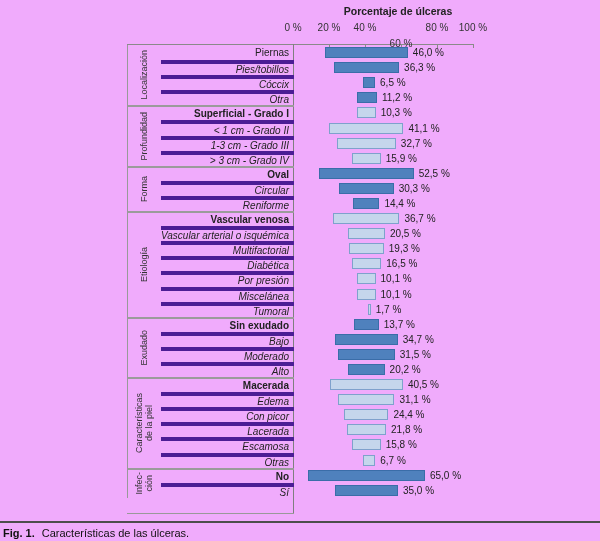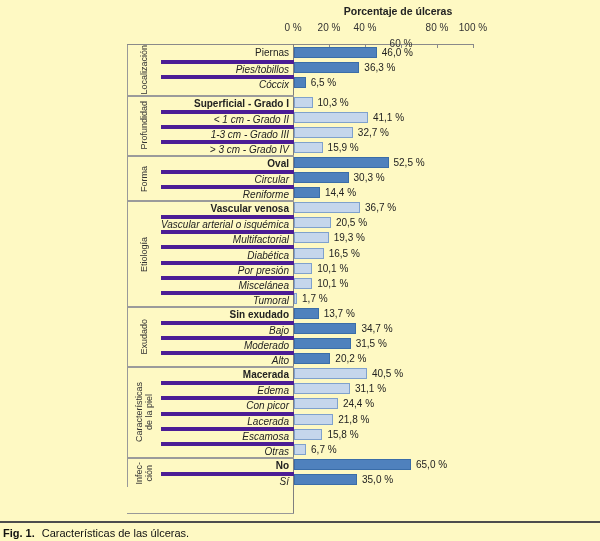--- a/index.html
+++ b/index.html
@@ -1,17 +1,17 @@
 <!DOCTYPE html>
 <html><head>
 <meta charset="utf-8">
 <style>
   html,body { margin:0; padding:0; background:#fff; }
   .page {
-    position:relative; width:600px; height:541px; background:#fef9c3;
+    position:relative; width:600px; height:541px; background:#f0abfc;
     font-family:"Liberation Sans", sans-serif; color:#222; overflow:hidden;
   }
   .chart-title {
     position:absolute; top:5px; left:308px; width:180px;
     font-size:10.5px; font-weight:bold; text-align:center; color:#222;
   }
   .tick-label {
     position:absolute; top:22px; width:50px; text-align:center;
     font-size:10px; color:#333;
   }
@@ -29,21 +29,21 @@
     font-size:9px; line-height:1.15; color:#333; text-align:center; white-space:pre-line;
   }
   .grows { flex:1; }
   .grow { display:flex; height:15.1px; }
   .cat {
     width:133px; box-sizing:border-box; display:flex; align-items:center; justify-content:flex-end;
     padding-right:5px; font-size:10px; color:#222; white-space:nowrap; overflow:hidden;
   }
   .grow + .grow .cat { border-top:4px solid #4c1d95;font-style:italic; }
   .group.sep .grow:first-child .cat { border-top:2px solid #9b9b9b;font-weight:bold; }
-  .barcell { width:181px; box-sizing:border-box; display:flex; align-items:center; }
+  .barcell { width:181px; box-sizing:border-box; display:flex; align-items:center;justify-content:center; }
   .bar { height:11px; box-sizing:border-box; flex-shrink:0; }
   .bar.dark  { background:#4f81bd; border:1px solid #3a6da8; }
   .bar.light { background:#c5d6ec; border:1px solid #7fa1cc; }
   .val { font-size:10px; color:#222; margin-left:5px; white-space:nowrap; }
 
   .caption-rule { position:absolute; top:521px; left:0; width:600px; height:2px; background:#4d4d4d; }
   .caption { position:absolute; top:527px; left:3px; font-size:11px; color:#111; }
   .caption .fig { font-weight:bold; margin-right:7px; }
 </style>
 </head>
@@ -89,20 +89,27 @@
               <span class="val">36,3 %</span>
             </div>
           </div>
           <div class="grow">
             <div class="cat">Cóccix</div>
             <div class="barcell">
               <div class="bar dark" style="width: 11.7px;"></div>
               <span class="val">6,5 %</span>
             </div>
           </div>
+          <div class="grow">
+            <div class="cat">Otra</div>
+            <div class="barcell">
+              <div class="bar dark" style="width: 20.16px;"></div>
+              <span class="val">11,2 %</span>
+            </div>
+          </div>
         </div>
       </div>
       <div class="group sep">
         <div class="gcell">
           <div class="glabel">Profundidad</div>
         </div>
         <div class="grows">
           <div class="grow">
             <div class="cat">Superficial - Grado I</div>
             <div class="barcell">

